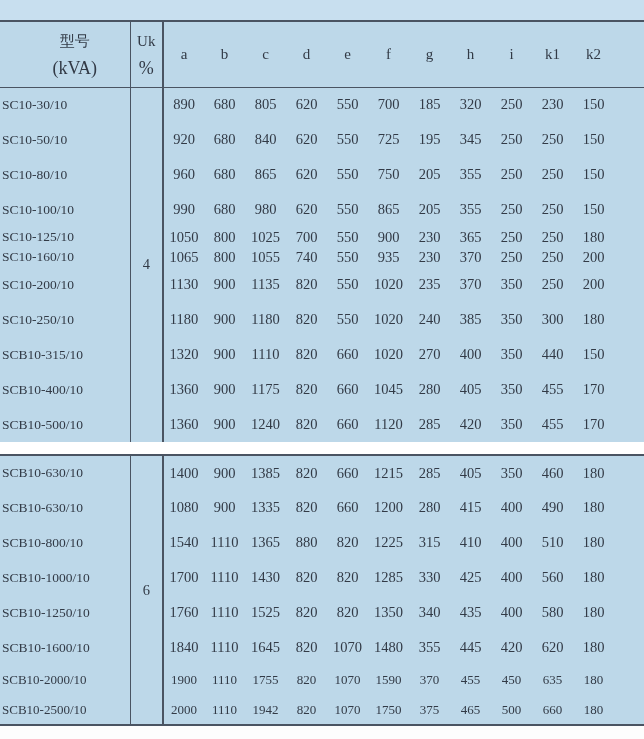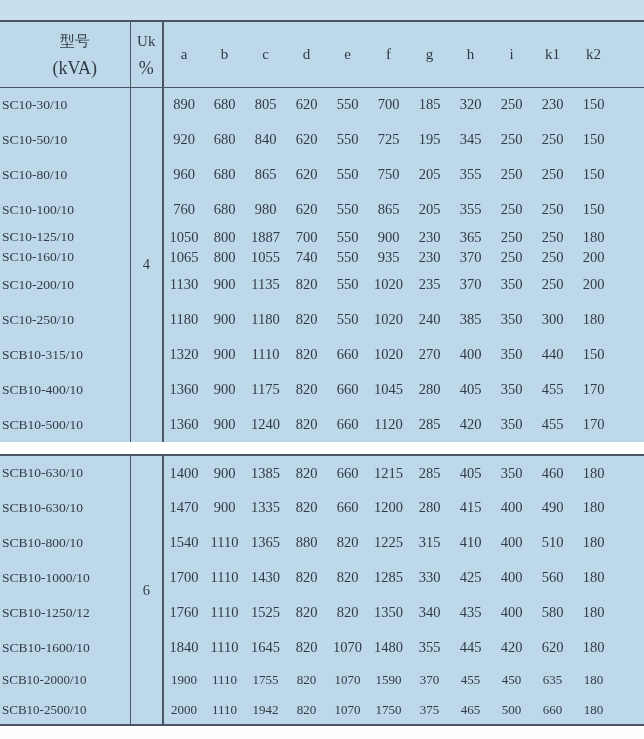--- a/index.html
+++ b/index.html
@@ -148,38 +148,38 @@
           <td class="value-cell">750</td>
           <td class="value-cell">205</td>
           <td class="value-cell">355</td>
           <td class="value-cell">250</td>
           <td class="value-cell">250</td>
           <td class="value-cell">150</td>
           <td class="filler-cell"></td>
         </tr>
         <tr>
           <td class="model-cell">SC10-100/10</td>
-          <td class="value-cell">760</td>
+          <td class="value-cell">990</td>
           <td class="value-cell">680</td>
           <td class="value-cell">980</td>
           <td class="value-cell">620</td>
           <td class="value-cell">550</td>
           <td class="value-cell">865</td>
           <td class="value-cell">205</td>
           <td class="value-cell">355</td>
           <td class="value-cell">250</td>
           <td class="value-cell">250</td>
           <td class="value-cell">150</td>
           <td class="filler-cell"></td>
         </tr>
         <tr>
           <td class="model-cell">SC10-125/10</td>
           <td class="value-cell">1050</td>
           <td class="value-cell">800</td>
-          <td class="value-cell">1887</td>
+          <td class="value-cell">1025</td>
           <td class="value-cell">700</td>
           <td class="value-cell">550</td>
           <td class="value-cell">900</td>
           <td class="value-cell">230</td>
           <td class="value-cell">365</td>
           <td class="value-cell">250</td>
           <td class="value-cell">250</td>
           <td class="value-cell">180</td>
           <td class="filler-cell"></td>
         </tr>
@@ -297,21 +297,21 @@
           <td class="value-cell">1215</td>
           <td class="value-cell">285</td>
           <td class="value-cell">405</td>
           <td class="value-cell">350</td>
           <td class="value-cell">460</td>
           <td class="value-cell">180</td>
           <td class="filler-cell"></td>
         </tr>
         <tr>
           <td class="model-cell">SCB10-630/10</td>
-          <td class="value-cell">1470</td>
+          <td class="value-cell">1080</td>
           <td class="value-cell">900</td>
           <td class="value-cell">1335</td>
           <td class="value-cell">820</td>
           <td class="value-cell">660</td>
           <td class="value-cell">1200</td>
           <td class="value-cell">280</td>
           <td class="value-cell">415</td>
           <td class="value-cell">400</td>
           <td class="value-cell">490</td>
           <td class="value-cell">180</td>
@@ -341,21 +341,21 @@
           <td class="value-cell">820</td>
           <td class="value-cell">1285</td>
           <td class="value-cell">330</td>
           <td class="value-cell">425</td>
           <td class="value-cell">400</td>
           <td class="value-cell">560</td>
           <td class="value-cell">180</td>
           <td class="filler-cell"></td>
         </tr>
         <tr>
-          <td class="model-cell">SCB10-1250/12</td>
+          <td class="model-cell">SCB10-1250/10</td>
           <td class="value-cell">1760</td>
           <td class="value-cell">1110</td>
           <td class="value-cell">1525</td>
           <td class="value-cell">820</td>
           <td class="value-cell">820</td>
           <td class="value-cell">1350</td>
           <td class="value-cell">340</td>
           <td class="value-cell">435</td>
           <td class="value-cell">400</td>
           <td class="value-cell">580</td>

